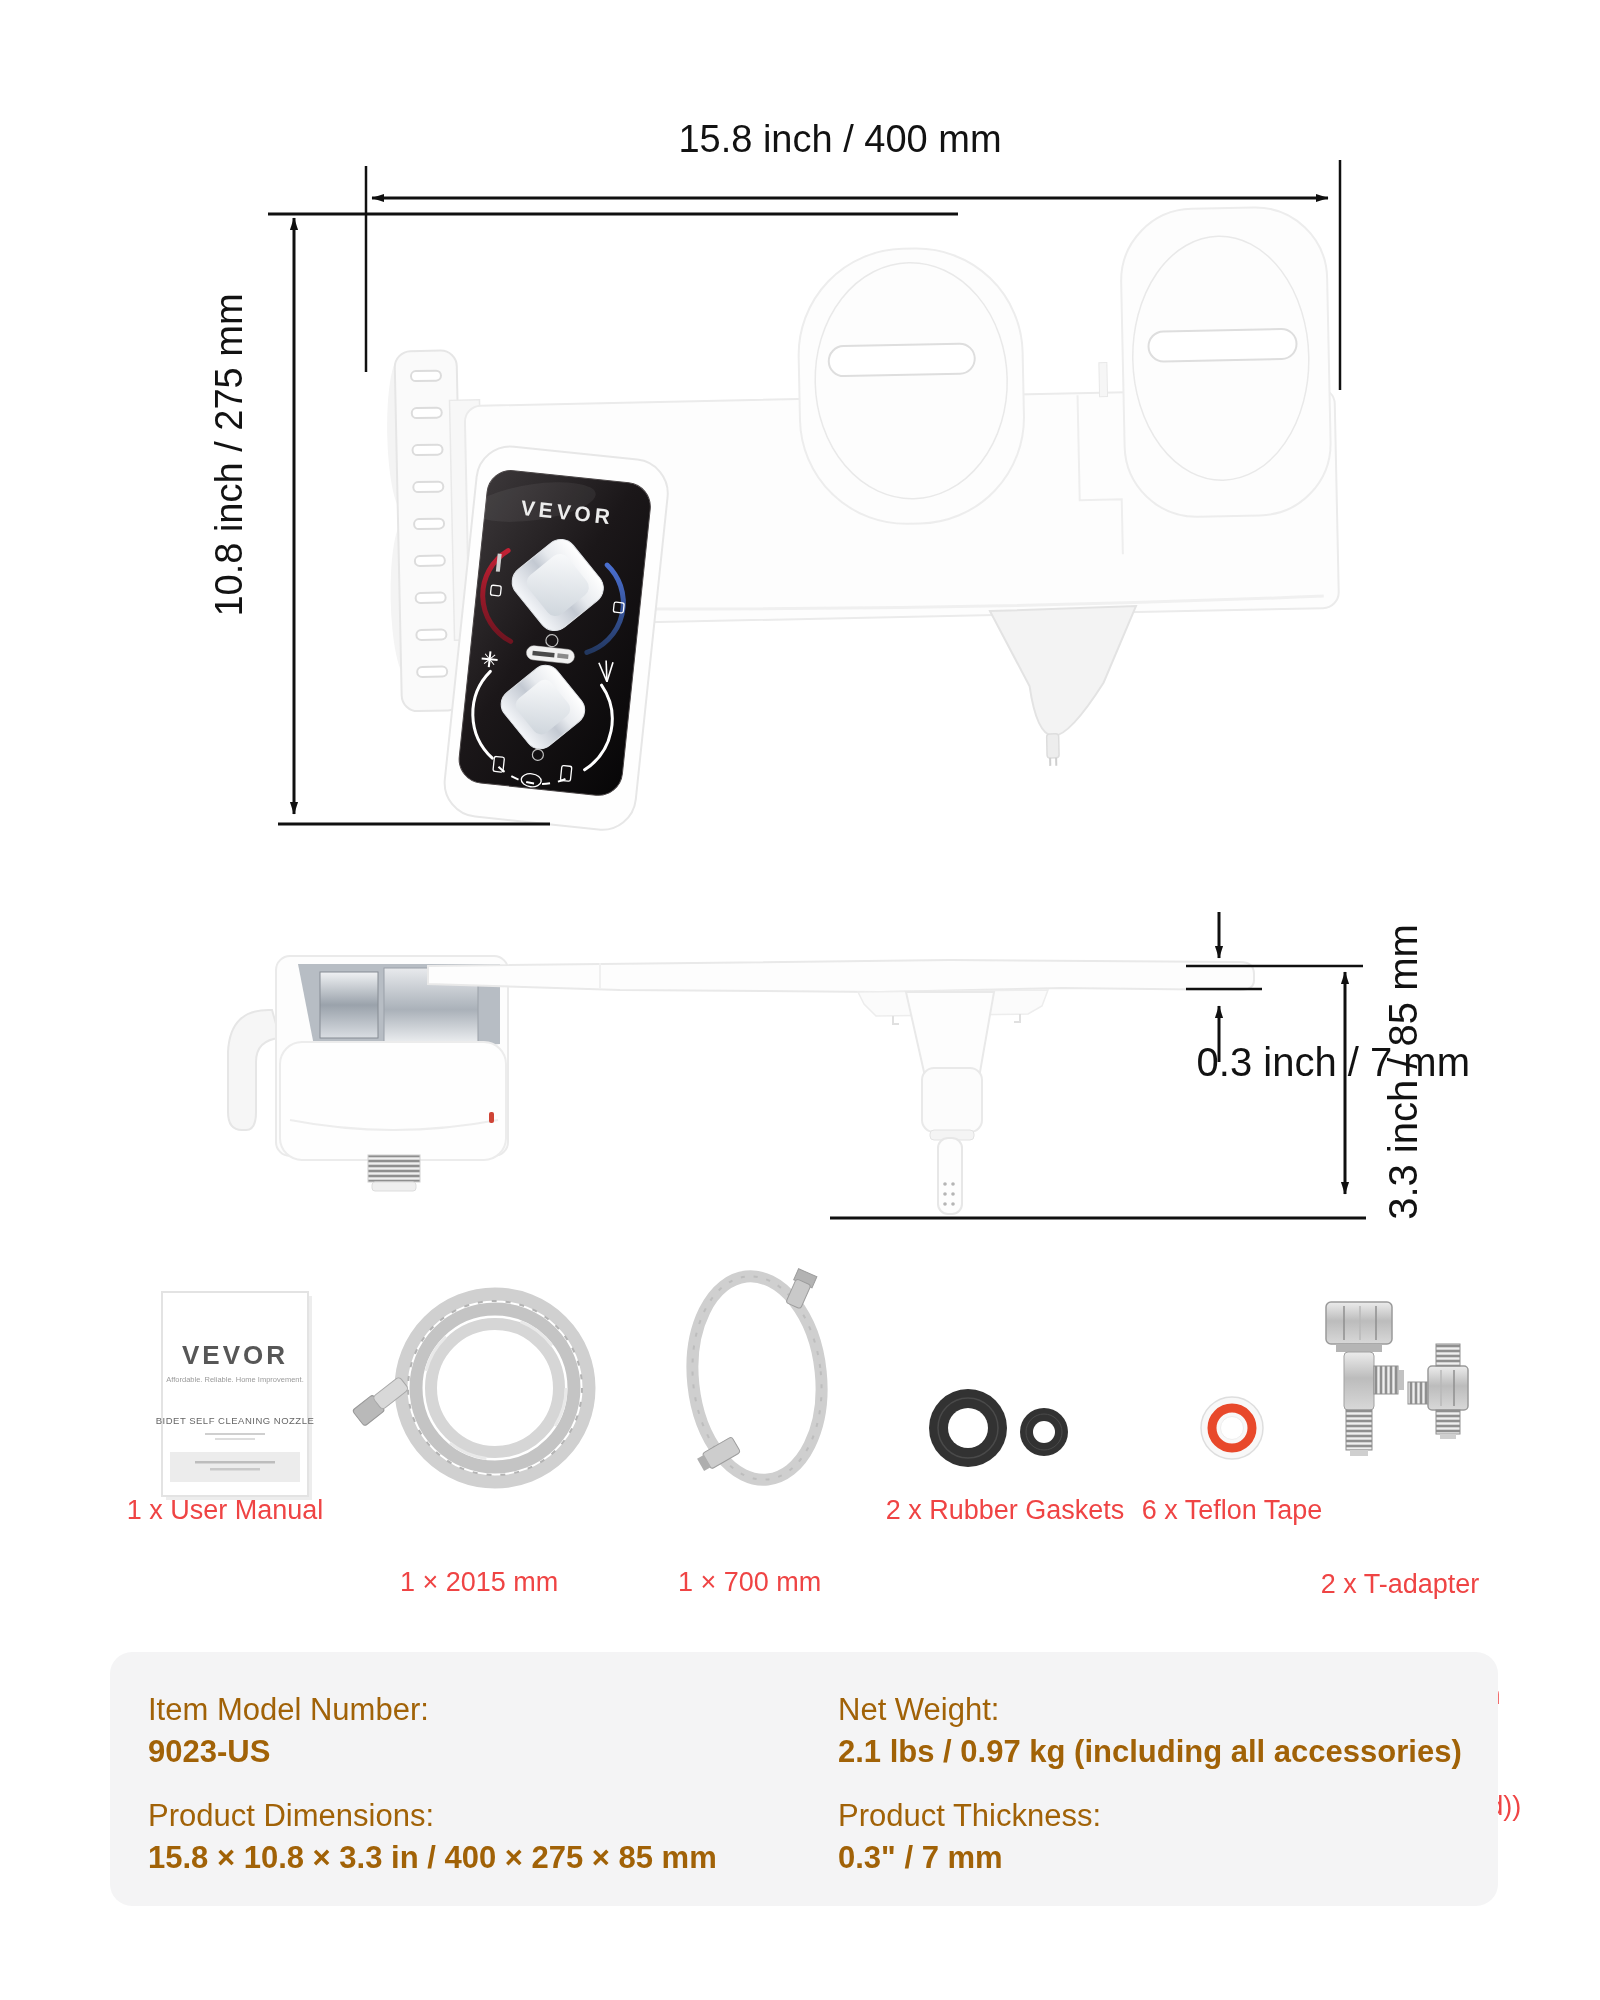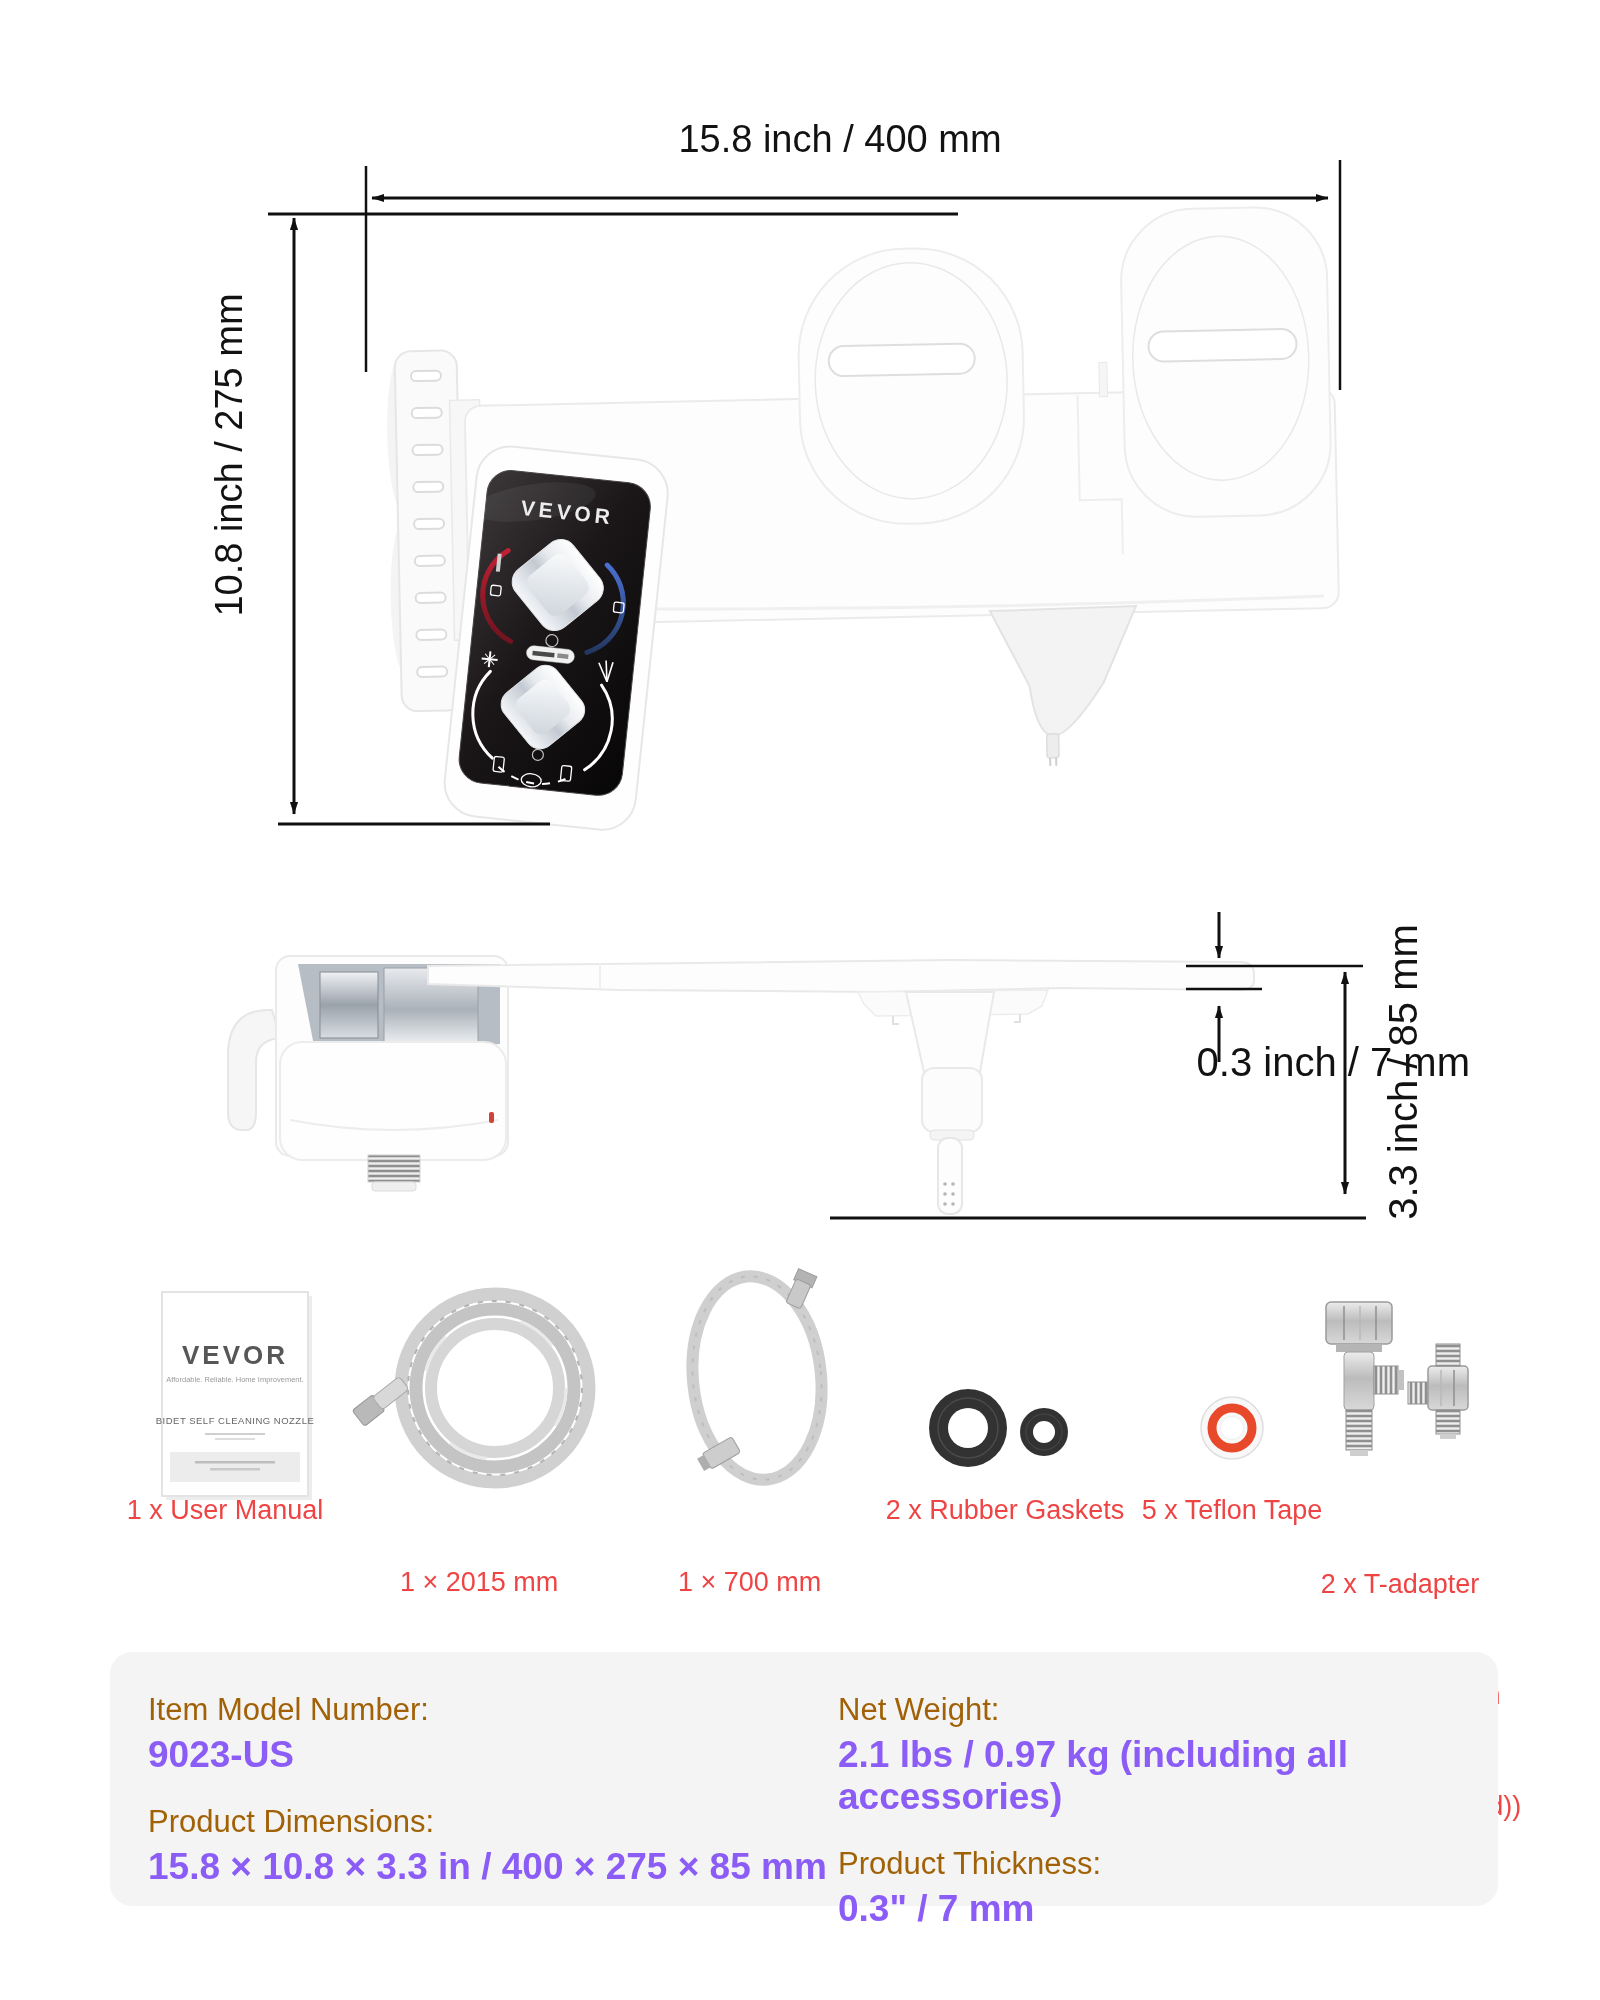--- a/index.html
+++ b/index.html
@@ -9,21 +9,21 @@
   .lbl{position:absolute;white-space:pre;}
   .dim{font-size:38px;font-weight:400;color:#121212;letter-spacing:0;}
   .dim.big{font-size:40px;}
   .rot{transform:rotate(-90deg);}
   .acc{font-size:27px;line-height:37px;color:#ef4444;}
   .acc.center{text-align:center;}
   .specs-panel{position:absolute;left:110px;top:1652px;width:1388px;height:254px;
                background:#f4f4f5;border-radius:22px;}
   .spec-col{position:absolute;top:0;}
   .spec-label{font-size:31px;font-weight:500;color:#a16207;margin:0 0 6px 0;}
-  .spec-value{font-size:37px;font-weight:700;color:#8b5cf6;margin:0 0 28px 0;}
+  .spec-value{font-size:31px;font-weight:700;color:#a16207;margin:0 0 28px 0;}
   .col-left{left:38px;top:40px;}
   .col-right{left:728px;top:40px;}
 </style>
 </head>
 <body>
 
 <div class="canvas">
 
 <svg width="1600" height="2000" viewBox="0 0 1600 2000">
   <defs>
@@ -325,21 +325,21 @@
 </div>
 
 <div class="lbl acc" style="left:678px;top:1490px;">
   <div>1 × 700 mm</div>
   <div>Cold Water Hose</div>
   <div>(9/16 in Connector)</div>
 </div>
 
 <div class="lbl acc center" style="left:880px;top:1492px;width:250px;">2 x Rubber Gaskets</div>
 
-<div class="lbl acc center" style="left:1130px;top:1492px;width:204px;">5 x Teflon Tape</div>
+<div class="lbl acc center" style="left:1130px;top:1492px;width:204px;">6 x Teflon Tape</div>
 
 <div class="lbl acc center" style="left:1270px;top:1492px;width:260px;">
   <div>2 x T-adapter</div>
   <div>(15/16 in, 9/16 in</div>
   <div>NPT (US Standard))</div>
 </div>
 
 <div class="specs-panel">
   <div class="spec-col col-left">
     <div class="spec-label">Item Model Number:</div>

